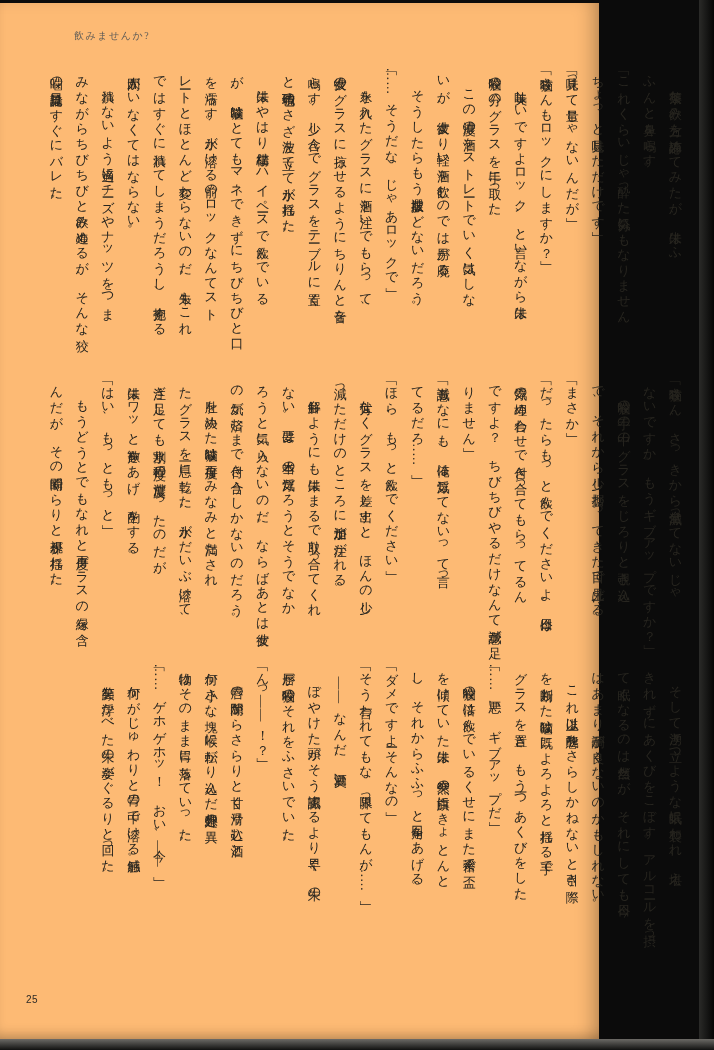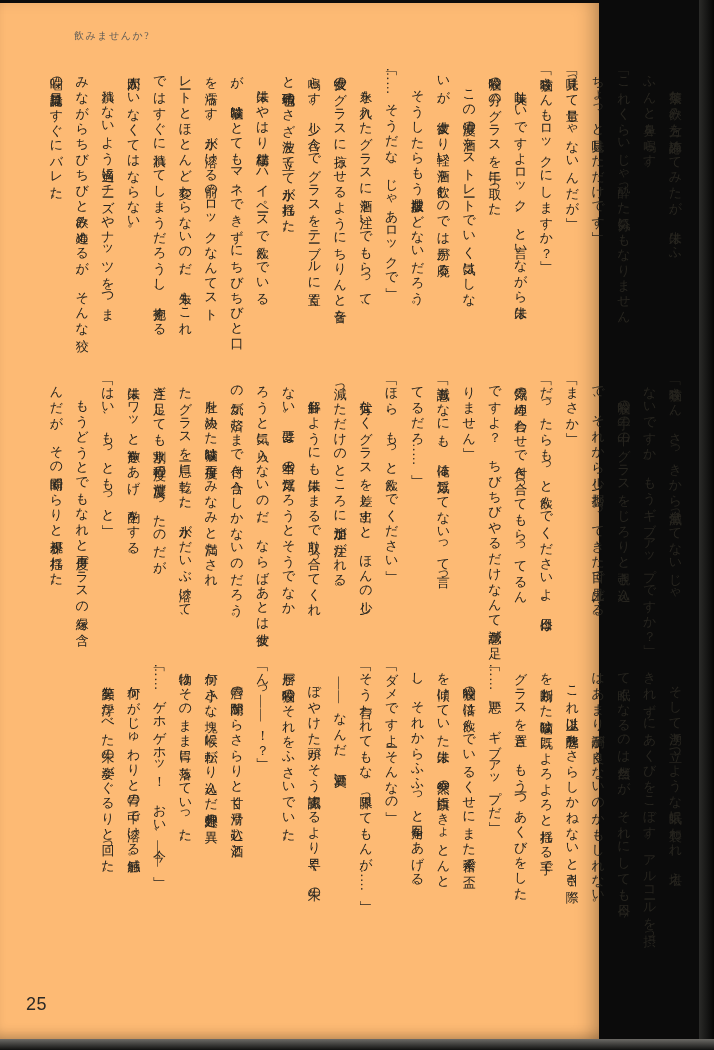--- a/index.html
+++ b/index.html
@@ -47,21 +47,21 @@
     color:#27251f;
   }
   .dan p{margin:0;padding:0;}
   .dan1{top:64px;}
   .dan2{top:374px;}
   .dan3{top:660px;}
   .page-number{
     position:absolute;
     left:26px; top:991px;
     font-family:"Liberation Sans","DejaVu Sans",sans-serif;
-    font-size:18px;
+    font-size:10px;
     color:#2c2a26;
     letter-spacing:0.5px;
   }
 </style>
 </head>
 <body>
 
 <div class="paper">
   <div class="running-head">飲みませんか?</div>
 

